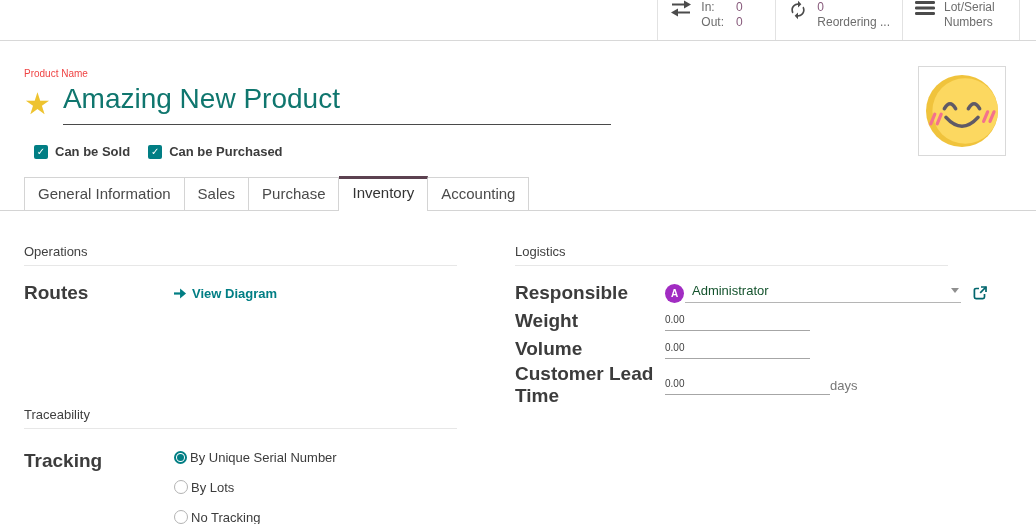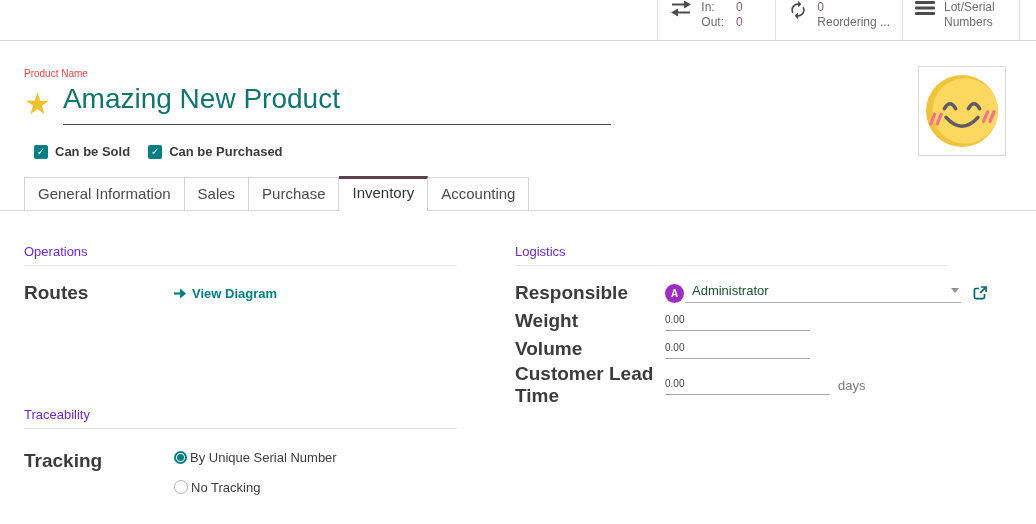--- a/index.html
+++ b/index.html
@@ -64,21 +64,21 @@
   .tab.active {
     border-top:3px solid #5c4150; padding-top:5px;
     margin-bottom:-1px; padding-bottom:10px; color:#333;
   }
 
   
   .form { display:flex; padding:0 24px; margin-top:33px; }
   .col { width:433px; }
   .col-left { margin-right:58px; }
   .group-title {
-    font-size:13px; color:#6d28d9; padding-bottom:6px;
+    font-size:13px; color:#404040; padding-bottom:6px;
     border-bottom:1px solid #e7e7e7; margin-bottom:13px;
   }
   .row { display:flex; align-items:center; min-height:28px; }
   .row-top { align-items:flex-start; }
   .f-label { width:150px; flex-shrink:0; font-size:19px; font-weight:bold; color:#3c3c3c; }
   .val { font-size:13px; color:#14532d; }
 
   .link-btn { display:flex; align-items:center; color:#017e84; font-size:13px; font-weight:bold; cursor:pointer; }
   .link-btn svg { margin-right:5px; }
 
@@ -114,21 +114,21 @@
   }
   .ext-link { margin-left:12px; color:#01666d; display:flex; cursor:pointer; }
 
   .num-input {
     font-family:"Liberation Sans", sans-serif;
     font-size:10px; color:#3f3f3f; border:none; outline:none;
     border-bottom:1px solid #a6a6a6; background:transparent;
     padding:2px 0 5px; width:145px;
   }
   .num-input.wide { width:165px; }
-  .unit { font-size:13px; color:#777; margin-left:8px; }
+  .unit { font-size:13px; color:#777; }
 
   
   .product-image-box {
     position:absolute; top:66px; right:30px;
     width:88px; height:90px; border:1px solid #d9d9d9;
     display:flex; align-items:center; justify-content:center;
     background:#fff; cursor:pointer;
   }
 </style>
 </head>
@@ -243,20 +243,24 @@
       </div>
 
       <div class="group-trace">
         <div class="group-title">Traceability</div>
         <div class="row row-top">
           <span class="f-label" style="padding-top:8px;">Tracking</span>
           <span class="radio-stack">
             <span class="radio-row">
               <span class="radio sel"></span>
               <span class="radio-label">By Unique Serial Number</span>
+            </span>
+            <span class="radio-row">
+              <span class="radio unsel"></span>
+              <span class="radio-label">By Lots</span>
             </span>
             <span class="radio-row">
               <span class="radio unsel"></span>
               <span class="radio-label">No Tracking</span>
             </span>
           </span>
         </div>
       </div>
     </div>
 

